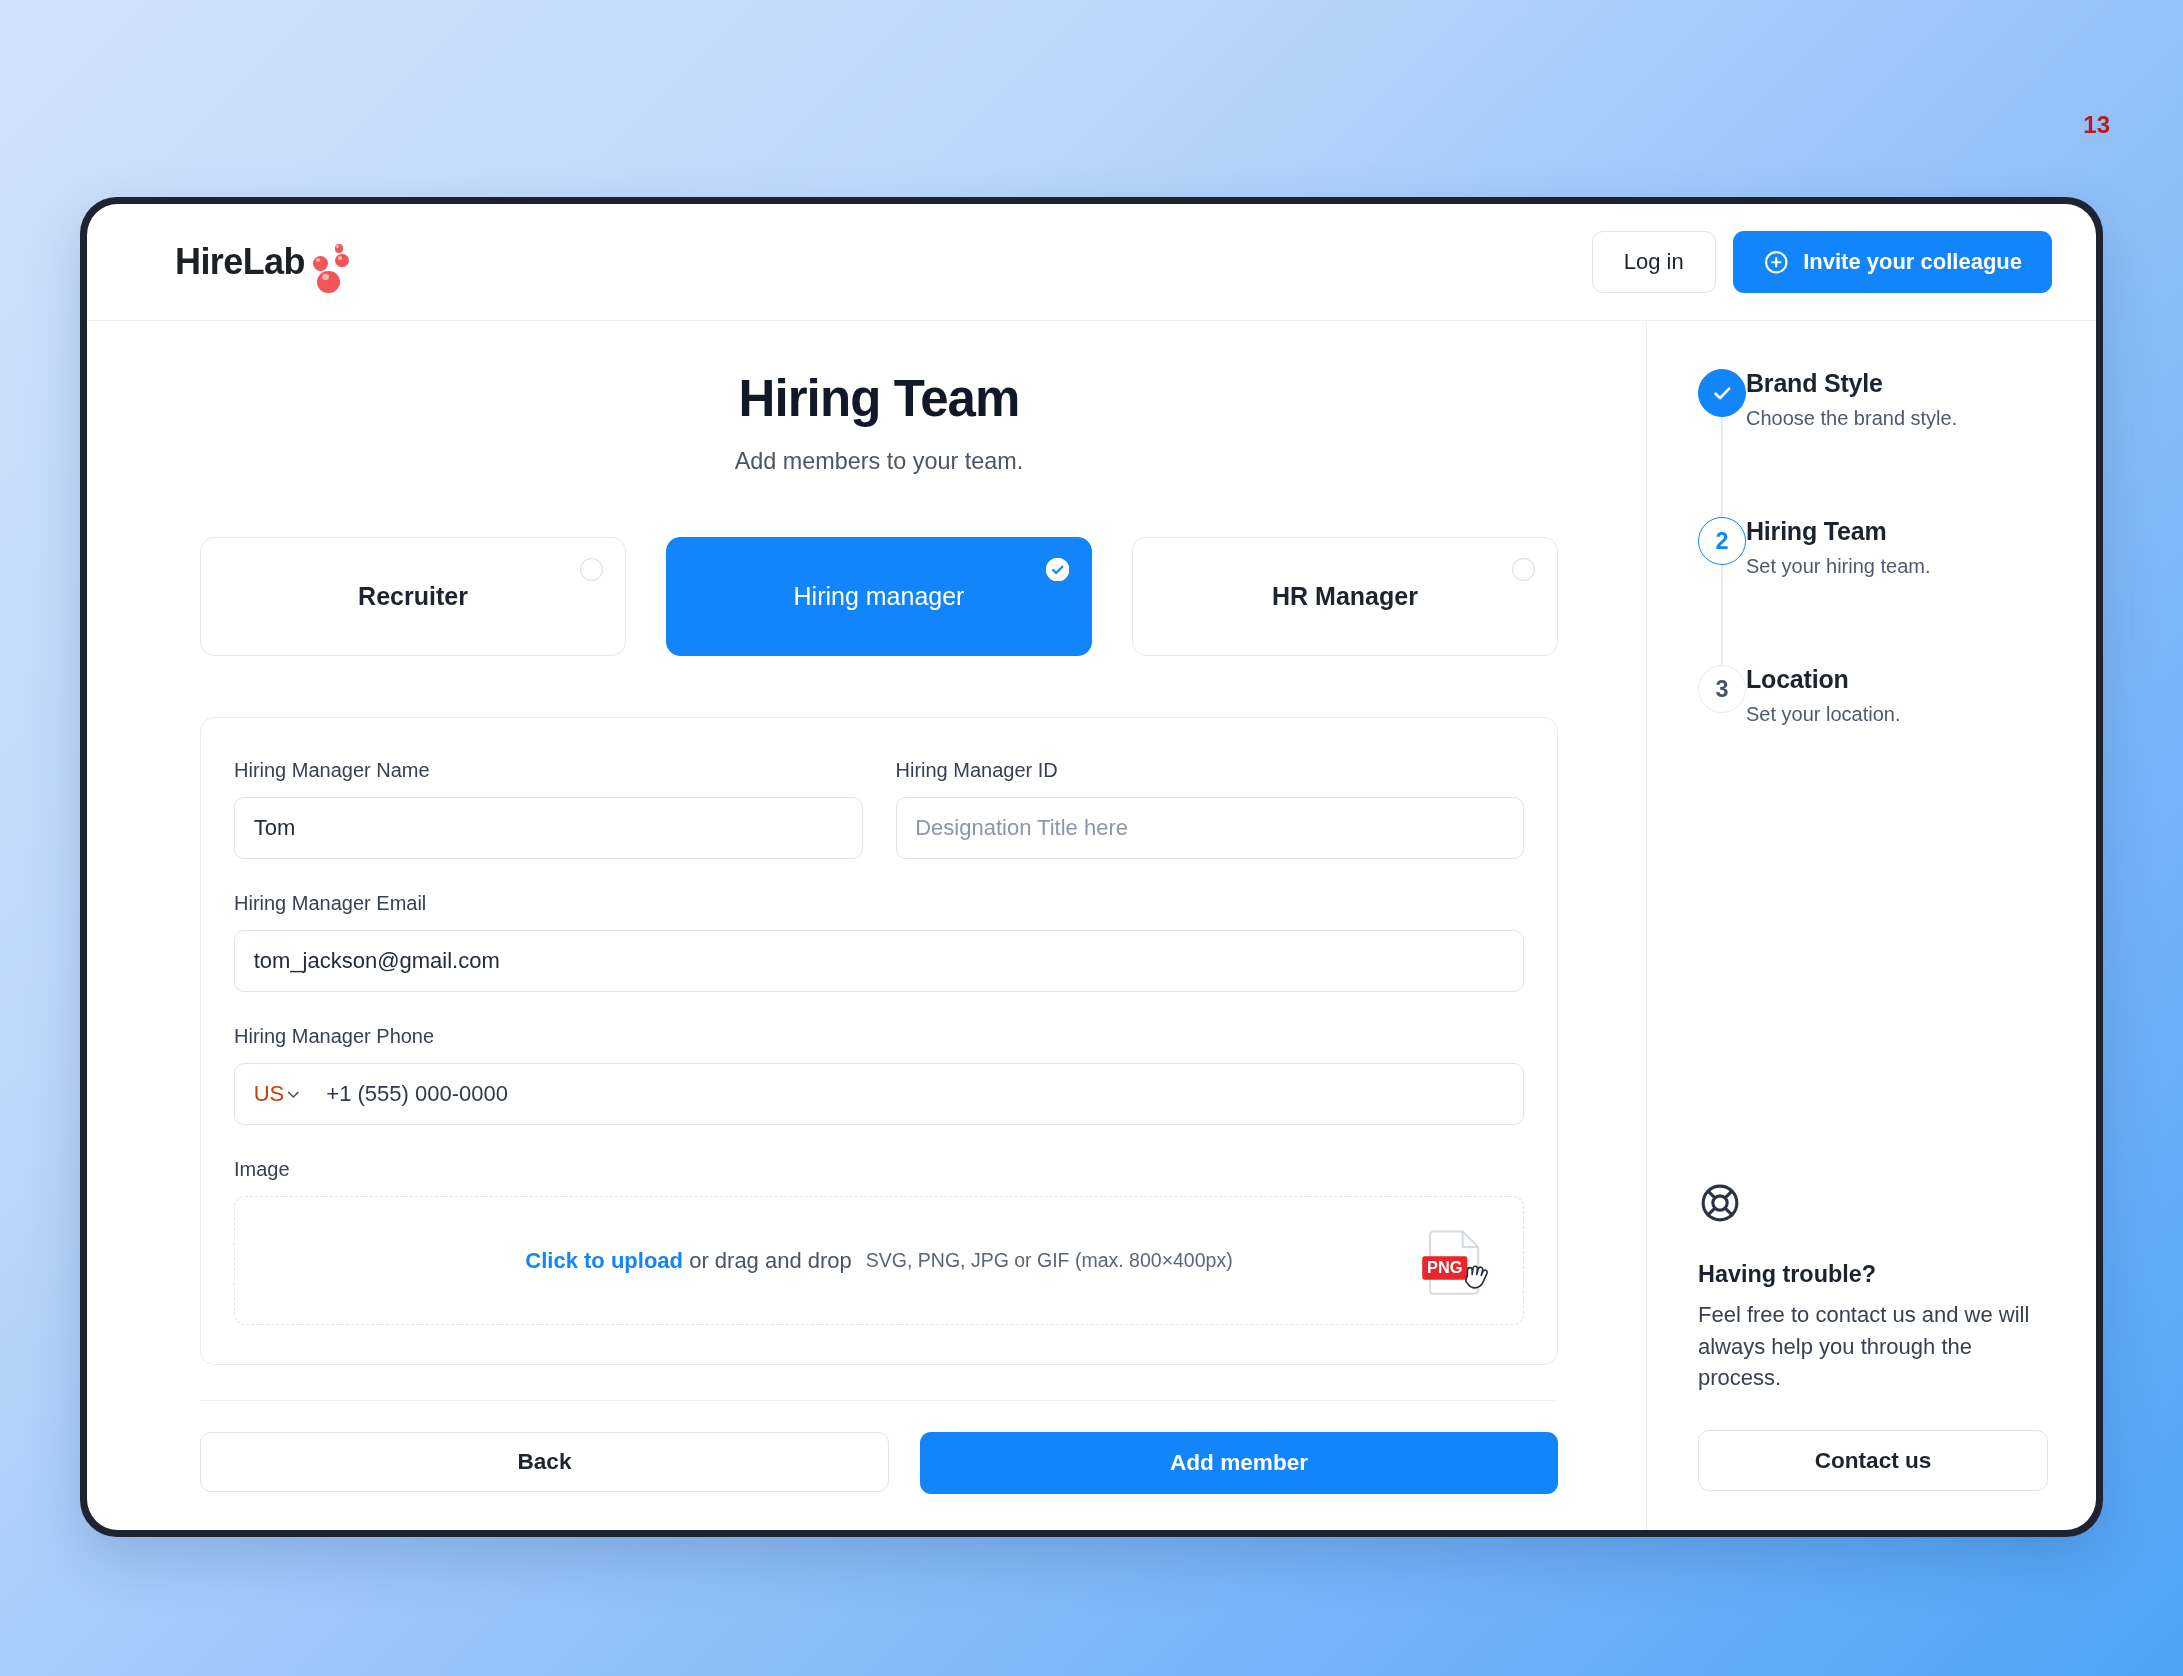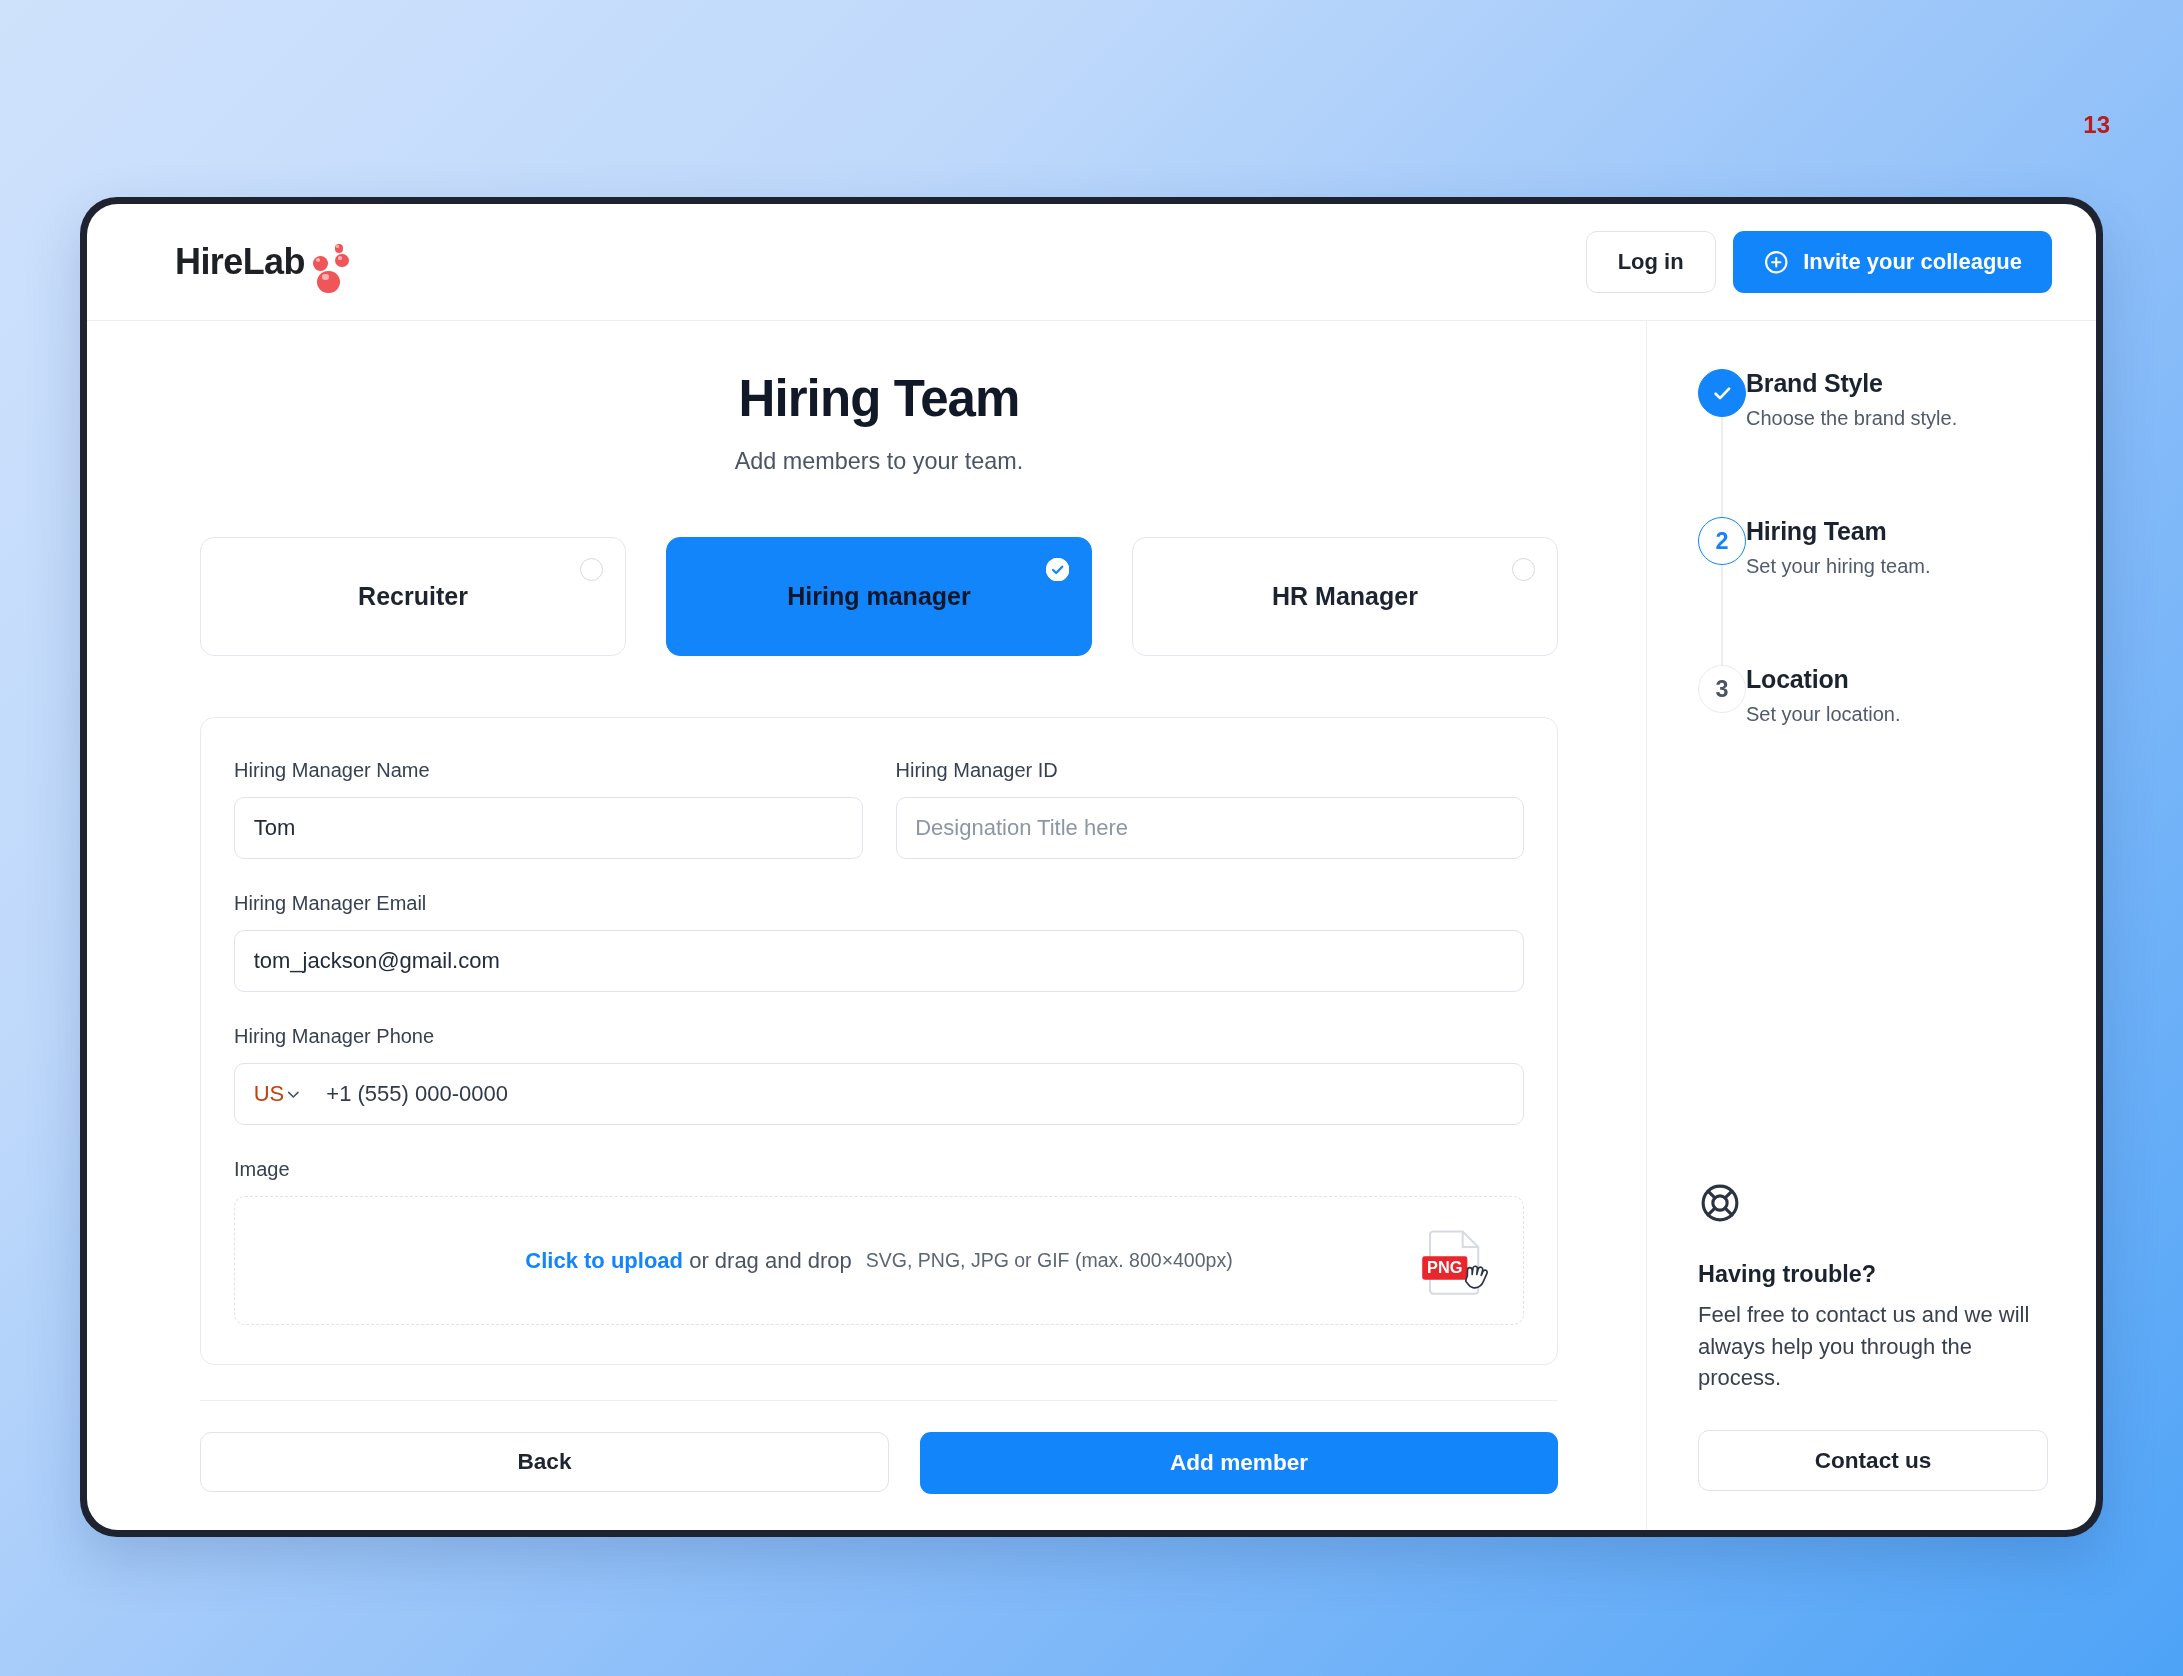--- a/index.html
+++ b/index.html
@@ -49,21 +49,21 @@
   .bub.b2 { width:13.3px;  height:13.3px; right:0px;  top:11.7px; }
   .bub.b3 { width:15.6px;  height:15.6px; left:0px;   top:13.3px; }
   .bub.b4 { width:22.6px;  height:22.6px; left:4.7px;   top:28px; }
   .bub::after {
     content:""; position:absolute; left:22%; top:16%;
     width:28%; height:24%; border-radius:50%; background:rgba(255,255,255,.55);
   }
   .topbar-actions { display:flex; align-items:center; gap:17px; }
   .btn-login {
     height:62px; padding:0 31px; border:0.8px solid #dfe3ea; border-radius:11px;
-    background:#fff; font-size:22px; font-weight:700; color:#1d2430;
+    background:#fff; font-size:22px; font-weight:400; color:#1d2430;
     display:flex; align-items:center; justify-content:center; cursor:pointer;
   }
   .btn-invite {
     height:62px; padding:0 30px; border:none; border-radius:11px;
     background:#1285fb; color:#fff; font-size:22px; font-weight:700;
     display:flex; align-items:center; gap:14px; cursor:pointer;
   }
   .plus-circle { width:26.5px; height:26.5px; flex:0 0 26.5px; }
 
   
@@ -80,21 +80,21 @@
 
   
   .roles { display:flex; gap:40px; margin-top:62px; }
   .role {
     flex:1; height:119px; border-radius:14px; border:0.8px solid #e4e7ed;
     background:#fff; position:relative; display:flex; align-items:center;
     justify-content:center; cursor:pointer;
   }
   .role-label { font-size:25px; font-weight:600; color:#1d2430; }
   .role.selected { background:#1285fb; border-color:#1285fb; }
-  .role.selected .role-label { color:#0f172a; font-weight:700; }
+  .role.selected .role-label { color:#ffffff; font-weight:400; }
   .radio {
     position:absolute; right:22px; top:20px; width:23.4px; height:23.4px;
     border-radius:50%; border:1.2px solid #d4d9e1; background:#fff;
   }
   .radio.checked {
     border:none; background:#fff; display:flex; align-items:center; justify-content:center;
   }
   .radio.checked svg { width:23.4px; height:23.4px; }
 
   

